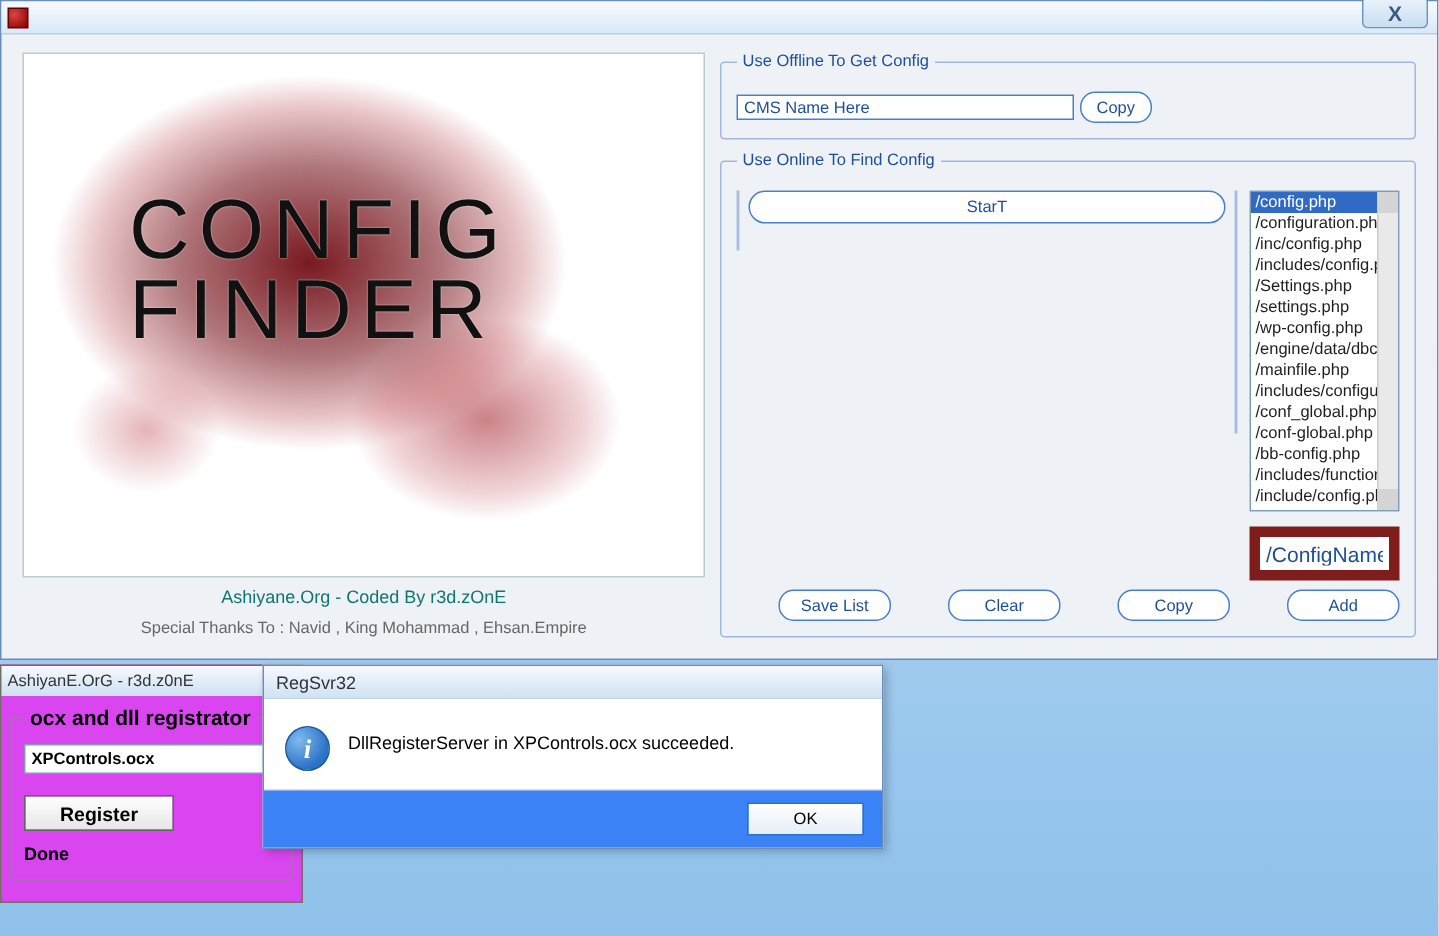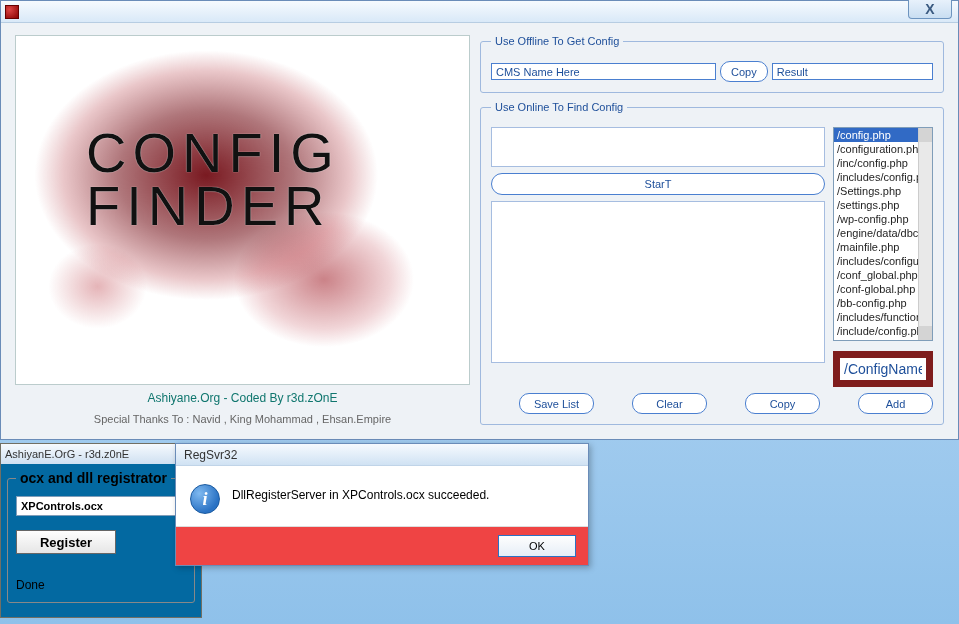--- a/index.html
+++ b/index.html
@@ -132,21 +132,21 @@
       border-radius: 10px;
       font-size: 11px;
       cursor: pointer;
       font-family: inherit;
     }
     .btn-wide { height: 22px; border-radius: 11px; }
     .online-box {
       display: flex;
       gap: 8px;
     }
-    .online-left { flex: 1; display: flex; flex-direction: column; gap: 6px;}
+    .online-left { flex: 1; display: flex; flex-direction: row; gap: 6px;}
     .small-area {
       border: 1px solid #a6bde0;
       height: 40px;
       background: #fff;
     }
     .big-area {
       border: 1px solid #a6bde0;
       height: 162px;
       background: #fff;
     }
@@ -201,21 +201,21 @@
       margin-top: 6px;
     }
     .bottom-buttons .btn { flex: 1; text-align: center; margin-left: 28px;}
 
     
     .reg-window {
       position: absolute;
       left: 0px;
       top: 443px;
       width: 202px;
-      background: #0369a1;
+      background: #d946ef;
       border: 1px solid #716f64;
     }
     .reg-title {
       background: linear-gradient(to bottom, #f6fafe, #cfe0f1);
       height: 20px;
       display: flex;
       align-items: center;
       padding: 0 4px;
       font-size: 11px;
       color: #333;
@@ -253,22 +253,22 @@
       margin-top: 14px;
       border: 1px solid #666;
       background: linear-gradient(#fefefe,#e6e6e6);
       font-weight: bold;
       font-family: inherit;
       font-size: 13px;
       display:block;
       cursor:pointer;
     }
     .reg-status {
-      margin-top: 24px;
-      font-weight: normal;
+      margin-top: 8px;
+      font-weight: bold;
       font-size: 12px;
     }
 
     
     .msgbox {
       position: absolute;
       left: 175px;
       top: 443px;
       width: 414px;
       background: #fff;
@@ -299,21 +299,21 @@
       border: 1px solid #1a5aa0;
       display:flex;align-items:center;justify-content:center;
       color:#fff;
       font-family: Georgia, serif;
       font-style: italic;
       font-weight: bold;
       font-size: 18px;
       flex-shrink: 0;
     }
     .msgbox-foot {
-      background: #ef4444;
+      background: #3b82f6;
       padding: 8px 12px;
       text-align: right;
       border-top:1px solid #ddd;
     }
     .ok-btn {
       width: 78px; height: 22px;
       border: 1px solid #2a72c4;
       background: linear-gradient(#fefefe,#e6eef7);
       font-size: 11px;
       cursor:pointer;
@@ -341,21 +341,20 @@
       <div class="credit-line1">Ashiyane.Org - Coded By r3d.zOnE</div>
       <div class="credit-line2">Special Thanks To :  Navid , King Mohammad , Ehsan.Empire</div>
     </div>
 
     <div class="right-col">
       <fieldset>
         <legend>Use Offline To Get Config</legend>
         <div class="row">
           <input type="text" class="blue-border" style="width: 225px;" value="CMS Name Here">
           <button class="btn">Copy</button>
-          <input type="text" class="blue-border" style="flex: 1 1 0%;" value="Result">
         </div>
       </fieldset>
 
       <fieldset>
         <legend>Use Online To Find Config</legend>
         <div class="online-box">
           <div class="online-left">
             <div class="small-area"></div>
             <button class="btn btn-wide" style="width:100%">StarT</button>
             <div class="big-area"></div>

